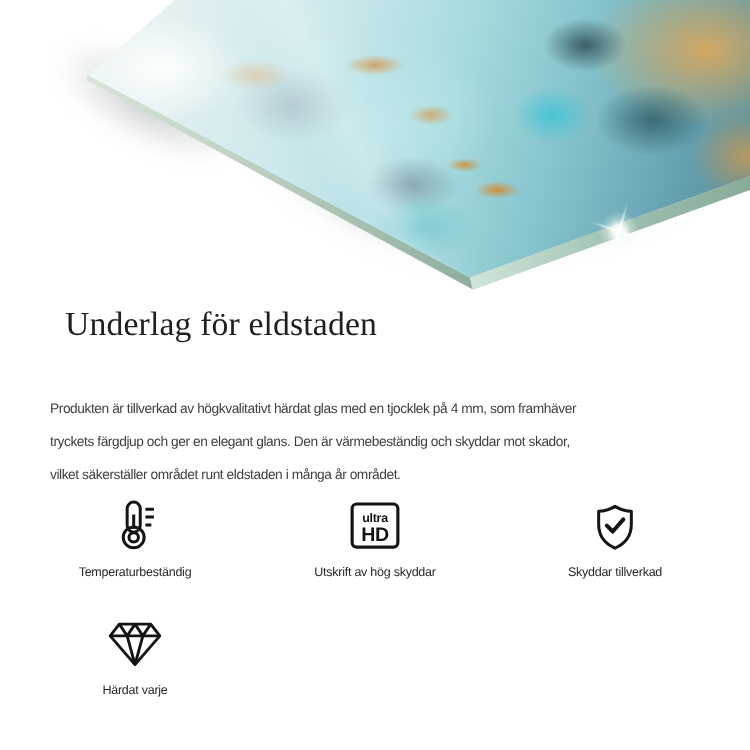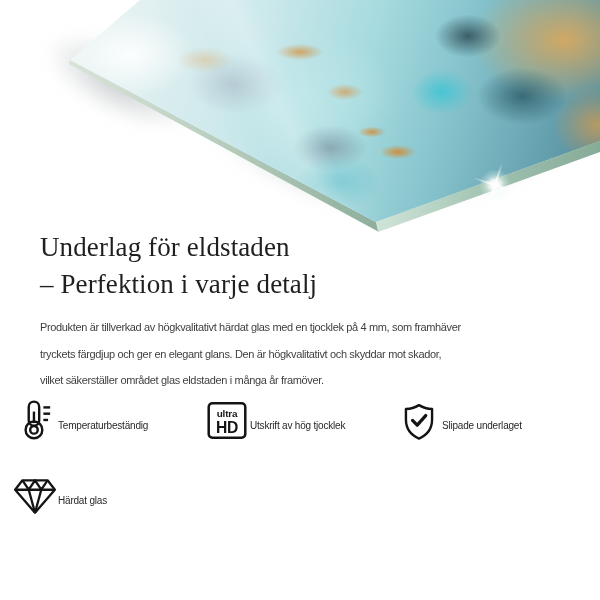--- a/index.html
+++ b/index.html
@@ -58,48 +58,47 @@
   
   .title{position:absolute;left:40px;top:229px;
     font-family:"Liberation Serif", serif;font-weight:400;color:#1f1f1f;
     font-size:27px;line-height:37px;letter-spacing:.1px;}
   .desc{position:absolute;left:40px;top:314px;color:#3f3f3f;
     font-size:11px;line-height:26.5px;letter-spacing:-.35px;}
   .desc div{white-space:nowrap;}
   
   .features{position:absolute;left:12px;right:12px;top:397px;
     display:grid;grid-template-columns:repeat(3,1fr);row-gap:27px;}
-  .feature{display:flex;flex-direction:row;align-items:center;}
+  .feature{display:flex;flex-direction:column;align-items:center;}
   .ficon{height:48px;display:flex;align-items:center;justify-content:center;}
   .flabel{margin-top:8px;font-size:10px;letter-spacing:-.2px;color:#282828;}
   .ultra-top{font-family:"Liberation Sans",sans-serif;font-size:9.5px;font-weight:700;letter-spacing:-.2px;}
   .ultra-bot{font-family:"Liberation Sans",sans-serif;font-size:15px;font-weight:800;letter-spacing:-.3px;}
 </style>
 </head>
 <body>
 
 <div class="hero">
   <div class="shadow shadow-tip"></div>
   <div class="shadow shadow-mid"></div>
   <div class="shadow shadow-right"></div>
   <div class="glass-edge-left"></div>
   <div class="glass-edge-right"></div>
   <div class="glass-face"></div>
   <div class="sparkle"></div>
 </div>
 
-<h1 class="title" style="margin:0;">
+<h1 class="title" style="margin:12px;">
   <span>Underlag för eldstaden</span><br>
-  <span>– Perfektion i varje detalj</span>
 </h1>
 
 <div class="desc">
   <div>Produkten är tillverkad av högkvalitativt härdat glas med en tjocklek på 4 mm, som framhäver</div>
-  <div>tryckets färgdjup och ger en elegant glans. Den är högkvalitativt och skyddar mot skador,</div>
-  <div>vilket säkerställer området glas eldstaden i många år framöver.</div>
+  <div>tryckets färgdjup och ger en elegant glans. Den är värmebeständig och skyddar mot skador,</div>
+  <div>vilket säkerställer området runt eldstaden i många år området.</div>
 </div>
 
 <div class="features">
 
   <div class="feature">
     <div class="ficon">
       <svg width="46" height="46" viewBox="0 0 44 44" fill="none" stroke="#141414" stroke-width="2.3">
         <rect x="16" y="3.5" width="10" height="23" rx="5"></rect>
         <circle cx="21" cy="30.5" r="8"></circle>
         <circle cx="21" cy="30.5" r="3.6"></circle>
@@ -113,41 +112,41 @@
   </div>
 
   <div class="feature">
     <div class="ficon">
       <svg width="46" height="46" viewBox="0 0 44 44">
         <rect x="4.5" y="5" width="35" height="33" rx="3.5" fill="none" stroke="#141414" stroke-width="2.4"></rect>
         <text class="ultra-top" x="22" y="18.5" text-anchor="middle" fill="#141414">ultra</text>
         <text class="ultra-bot" x="22" y="33" text-anchor="middle" fill="#141414">HD</text>
       </svg>
     </div>
-    <div class="flabel">Utskrift av hög tjocklek</div>
+    <div class="flabel">Utskrift av hög skyddar</div>
   </div>
 
   <div class="feature">
     <div class="ficon">
       <svg width="46" height="46" viewBox="0 0 44 44" fill="none" stroke="#141414">
         <path stroke-width="2.3" stroke-linejoin="round" d="M9.5,10.5 C14,10.5 18.5,9 22,6.8 C25.5,9 30,10.5 34.5,10.5 L34.5,20.5 C34.5,29.5 29.5,35.5 22,38.8 C14.5,35.5 9.5,29.5 9.5,20.5 Z"></path>
         <polyline stroke-width="3.1" stroke-linecap="round" stroke-linejoin="round" points="15.8,21.5 20.3,26 28.4,16.8"></polyline>
       </svg>
     </div>
-    <div class="flabel">Slipade underlaget</div>
+    <div class="flabel">Skyddar tillverkad</div>
   </div>
 
   <div class="feature">
     <div class="ficon">
       <svg width="46" height="46" viewBox="0 0 44 44" fill="none" stroke="#141414" stroke-width="2.2" stroke-linejoin="round">
         <polygon points="10,7 34,7 41,16 22,38 3,16"></polygon>
         <line x1="3" y1="16" x2="41" y2="16"></line>
         <polyline points="10,7 16,16 22,7 28,16 34,7"></polyline>
         <line x1="16" y1="16" x2="22" y2="38"></line>
         <line x1="28" y1="16" x2="22" y2="38"></line>
       </svg>
     </div>
-    <div class="flabel">Härdat glas</div>
+    <div class="flabel">Härdat varje</div>
   </div>
 
 
 
 </div>
 
 </body></html>

